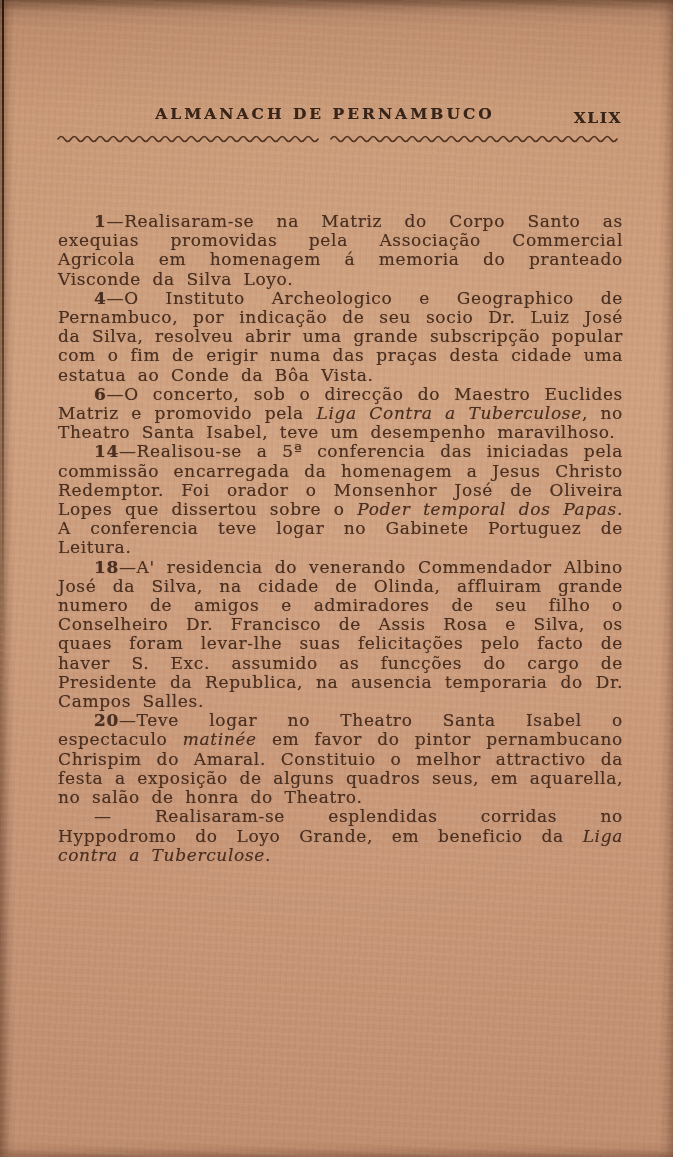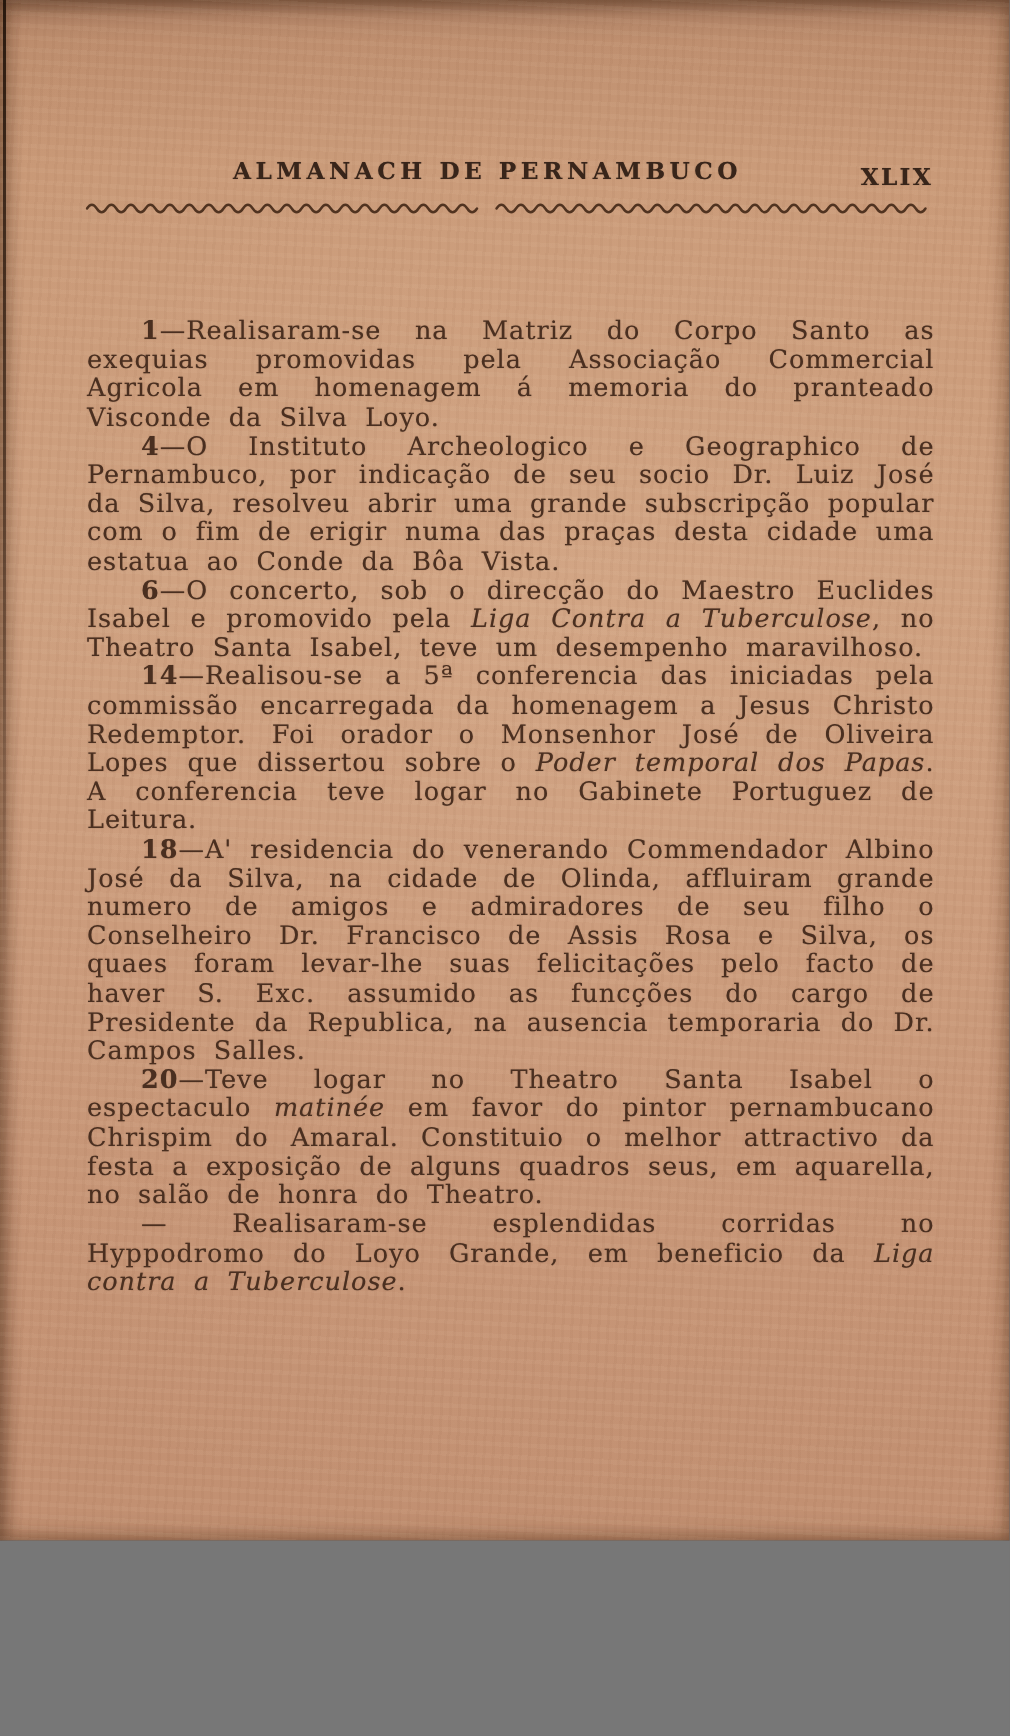--- a/index.html
+++ b/index.html
@@ -3,21 +3,21 @@
 <meta charset="utf-8">
 <style>
   html, body {
     margin: 0;
     padding: 0;
     background: #777;
   }
   .page {
     position: relative;
     width: 673px;
-    height: 1027px;
+    height: 1157px;
     overflow: hidden;
     font-family: "DejaVu Serif", serif;
     background:
       radial-gradient(140% 85% at 52% 40%, rgba(255,228,198,0.16), rgba(255,228,198,0) 70%),
       linear-gradient(180deg, #a87a5e 0px, #bb8a6a 28px, #c69573 110px,
                       #ca9a79 390px, #c59374 760px, #c08e70 1157px);
     box-shadow:
       inset 0 5px 12px rgba(48,24,10,0.30),
       inset 6px 0 10px rgba(48,24,10,0.22),
       inset -4px 0 12px rgba(80,45,22,0.14),
@@ -123,19 +123,19 @@
 
   <svg class="wavy" width="566" height="14" viewBox="0 0 566 14">
     <path id="wave-left" fill="none" stroke-width="1.6" stroke-linecap="round" d="M 1 8 q 3.25 -5 6.5 0 q 3.25 5 6.5 0 q 3.25 -5 6.5 0 q 3.25 5 6.5 0 q 3.25 -5 6.5 0 q 3.25 5 6.5 0 q 3.25 -5 6.5 0 q 3.25 5 6.5 0 q 3.25 -5 6.5 0 q 3.25 5 6.5 0 q 3.25 -5 6.5 0 q 3.25 5 6.5 0 q 3.25 -5 6.5 0 q 3.25 5 6.5 0 q 3.25 -5 6.5 0 q 3.25 5 6.5 0 q 3.25 -5 6.5 0 q 3.25 5 6.5 0 q 3.25 -5 6.5 0 q 3.25 5 6.5 0 q 3.25 -5 6.5 0 q 3.25 5 6.5 0 q 3.25 -5 6.5 0 q 3.25 5 6.5 0 q 3.25 -5 6.5 0 q 3.25 5 6.5 0 q 3.25 -5 6.5 0 q 3.25 5 6.5 0 q 3.25 -5 6.5 0 q 3.25 5 6.5 0 q 3.25 -5 6.5 0 q 3.25 5 6.5 0 q 3.25 -5 6.5 0 q 3.25 5 6.5 0 q 3.25 -5 6.5 0 q 3.25 5 6.5 0 q 3.25 -5 6.5 0 q 3.25 5 6.5 0 q 3.25 -5 6.5 0 q 3.25 5 6.5 0" stroke="#503320"></path>
     <path id="wave-right" fill="none" stroke-width="1.6" stroke-linecap="round" d="M 274 8 q 3.25 -5 6.5 0 q 3.25 5 6.5 0 q 3.25 -5 6.5 0 q 3.25 5 6.5 0 q 3.25 -5 6.5 0 q 3.25 5 6.5 0 q 3.25 -5 6.5 0 q 3.25 5 6.5 0 q 3.25 -5 6.5 0 q 3.25 5 6.5 0 q 3.25 -5 6.5 0 q 3.25 5 6.5 0 q 3.25 -5 6.5 0 q 3.25 5 6.5 0 q 3.25 -5 6.5 0 q 3.25 5 6.5 0 q 3.25 -5 6.5 0 q 3.25 5 6.5 0 q 3.25 -5 6.5 0 q 3.25 5 6.5 0 q 3.25 -5 6.5 0 q 3.25 5 6.5 0 q 3.25 -5 6.5 0 q 3.25 5 6.5 0 q 3.25 -5 6.5 0 q 3.25 5 6.5 0 q 3.25 -5 6.5 0 q 3.25 5 6.5 0 q 3.25 -5 6.5 0 q 3.25 5 6.5 0 q 3.25 -5 6.5 0 q 3.25 5 6.5 0 q 3.25 -5 6.5 0 q 3.25 5 6.5 0 q 3.25 -5 6.5 0 q 3.25 5 6.5 0 q 3.25 -5 6.5 0 q 3.25 5 6.5 0 q 3.25 -5 6.5 0 q 3.25 5 6.5 0 q 3.25 -5 6.5 0 q 3.25 5 6.5 0 q 3.25 -5 6.5 0 q 3.25 5 6.5 0" stroke="#503320"></path>
   </svg>
 
 
   <main class="text-block">
       <p><span class="b">1</span><span>—Realisaram-se na Matriz do Corpo Santo as exequias promovidas pela Associação Commercial Agricola em homenagem á memoria do pranteado Visconde da Silva Loyo.</span></p>
       <p><span class="b">4</span><span>—O Instituto Archeologico e Geographico de Pernambuco, por indicação de seu socio Dr. Luiz José da Silva, resolveu abrir uma grande subscripção popular com o fim de erigir numa das praças desta cidade uma estatua ao Conde da Bôa Vista.</span></p>
-      <p><span class="b">6</span><span>—O concerto, sob o direcção do Maestro Euclides Isabel e promovido pela </span><span class="i">Liga Contra a Tuberculose</span><span>, no Theatro Santa Isabel, teve um desempenho maravilhoso.</span></p>
+      <p><span class="b">6</span><span>—O concerto, sob o direcção do Maestro Euclides Matriz e promovido pela </span><span class="i">Liga Contra a Tuberculose</span><span>, no Theatro Santa Isabel, teve um desempenho maravilhoso.</span></p>
       <p><span class="b">14</span><span>—Realisou-se a 5ª conferencia das iniciadas pela commissão encarregada da homenagem a Jesus Christo Redemptor. Foi orador o Monsenhor José de Oliveira Lopes que dissertou sobre o </span><span class="i">Poder temporal dos Papas</span><span>. A conferencia teve logar no Gabinete Portuguez de Leitura.</span></p>
       <p><span class="b">18</span><span>—A' residencia do venerando Commendador Albino José da Silva, na cidade de Olinda, affluiram grande numero de amigos e admiradores de seu filho o Conselheiro Dr. Francisco de Assis Rosa e Silva, os quaes foram levar-lhe suas felicitações pelo facto de haver S. Exc. assumido as funcções do cargo de Presidente da Republica, na ausencia temporaria do Dr. Campos Salles.</span></p>
       <p><span class="b">20</span><span>—Teve logar no Theatro Santa Isabel o espectaculo </span><span class="i">matinée</span><span> em favor do pintor pernambucano Chrispim do Amaral. Constituio o melhor attractivo da festa a exposição de alguns quadros seus, em aquarella, no salão de honra do Theatro.</span></p>
       <p><span>— Realisaram-se esplendidas corridas no Hyppodromo do Loyo Grande, em beneficio da </span><span class="i">Liga contra a Tuberculose</span><span>.</span></p>
     </main>
 </div>
 
 </body></html>

